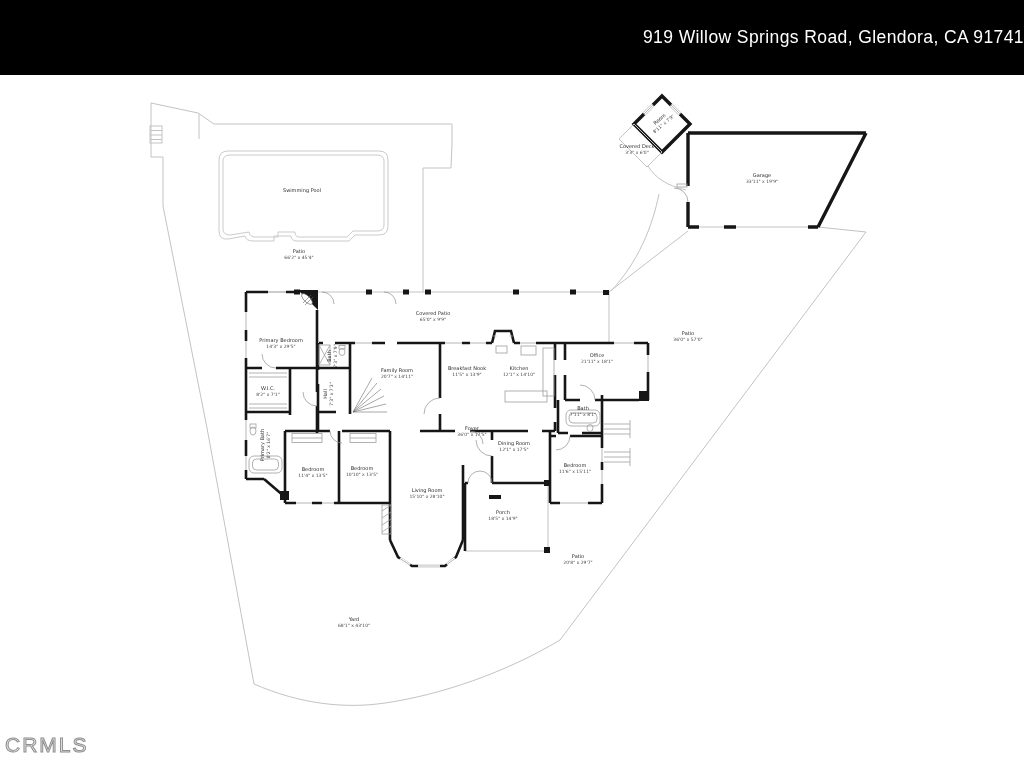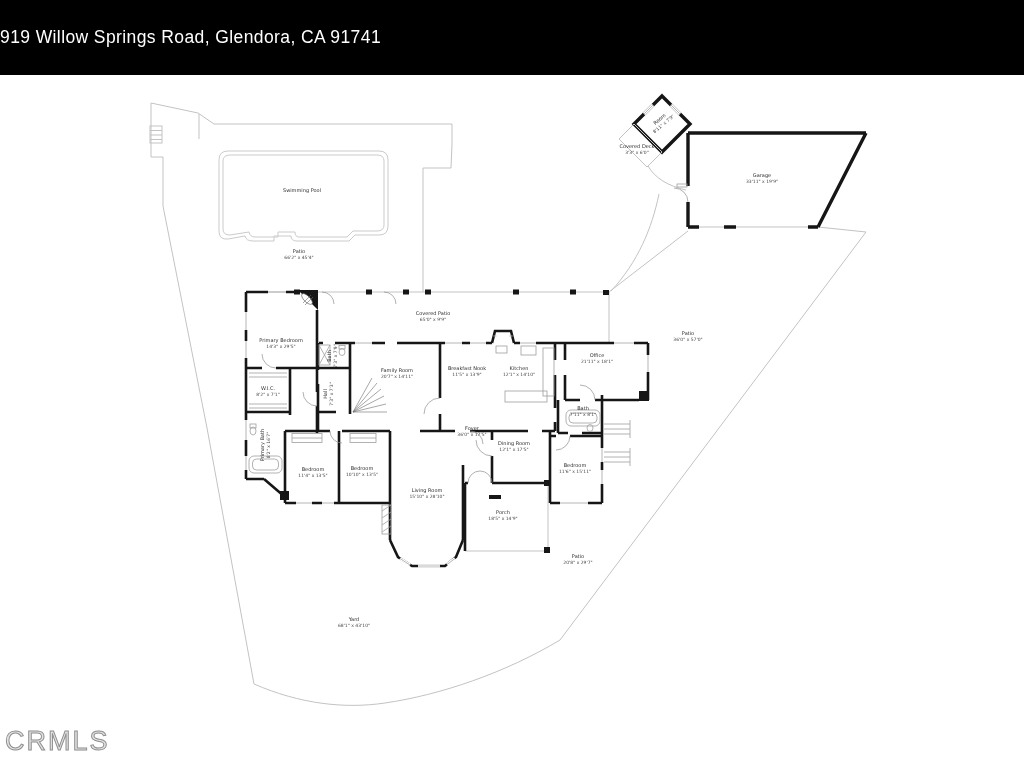--- a/index.html
+++ b/index.html
@@ -2,21 +2,21 @@
 <html><head>
 <meta charset="utf-8">
 <style>
   html,body{margin:0;padding:0;}
   body{
     width:1024px;height:768px;position:relative;overflow:hidden;
     background:#ffffff;font-family:"Liberation Sans",sans-serif;
   }
   .header{
     position:absolute;top:0;left:0;width:1024px;height:75px;
-    background:#000000;display:flex;align-items:center;justify-content:flex-start;
+    background:#000000;display:flex;align-items:center;justify-content:flex-end;
   }
   .header .addr{
     color:#ffffff;font-size:17.5px;font-weight:400;letter-spacing:.4px;
     font-family:"Liberation Sans",sans-serif;
   }
   svg.plan{position:absolute;top:0;left:0;}
   
   .w{stroke:#161616;stroke-width:2.6;fill:none;stroke-linecap:butt;}
   .w3{stroke:#161616;stroke-width:3.4;fill:none;stroke-linecap:butt;}
   .p{stroke:#c3c3c3;stroke-width:1;fill:none;}
@@ -24,21 +24,21 @@
   .f{stroke:#9f9f9f;stroke-width:.8;fill:none;}
   .wn{stroke:#b5b5b5;stroke-width:1;fill:none;}
   .wh{stroke:#ffffff;stroke-width:3.2;fill:none;}
   .arc{stroke:#8f8f8f;stroke-width:.7;fill:none;}
   .blk{fill:#161616;stroke:none;}
   .st{stroke:#6b6b6b;stroke-width:.6;fill:none;}
   text.rm{font-family:"DejaVu Sans",sans-serif;font-size:5px;fill:#2e2e2e;text-anchor:middle;}
   text.dm{font-family:"DejaVu Sans",sans-serif;font-size:4.5px;fill:#484848;text-anchor:middle;}
   .watermark{
     position:absolute;left:5px;bottom:11px;
-    font-size:27px;letter-spacing:2px;font-weight:400;
+    font-size:21px;letter-spacing:2px;font-weight:400;
     color:#e3e3e3;-webkit-text-stroke:1px #8f8f8f;
     font-family:"Liberation Sans",sans-serif;
   }
 </style>
 </head>
 <body>
 
 <div class="header">
   <span class="addr">919 Willow Springs Road, Glendora, CA 91741</span>
 </div>

